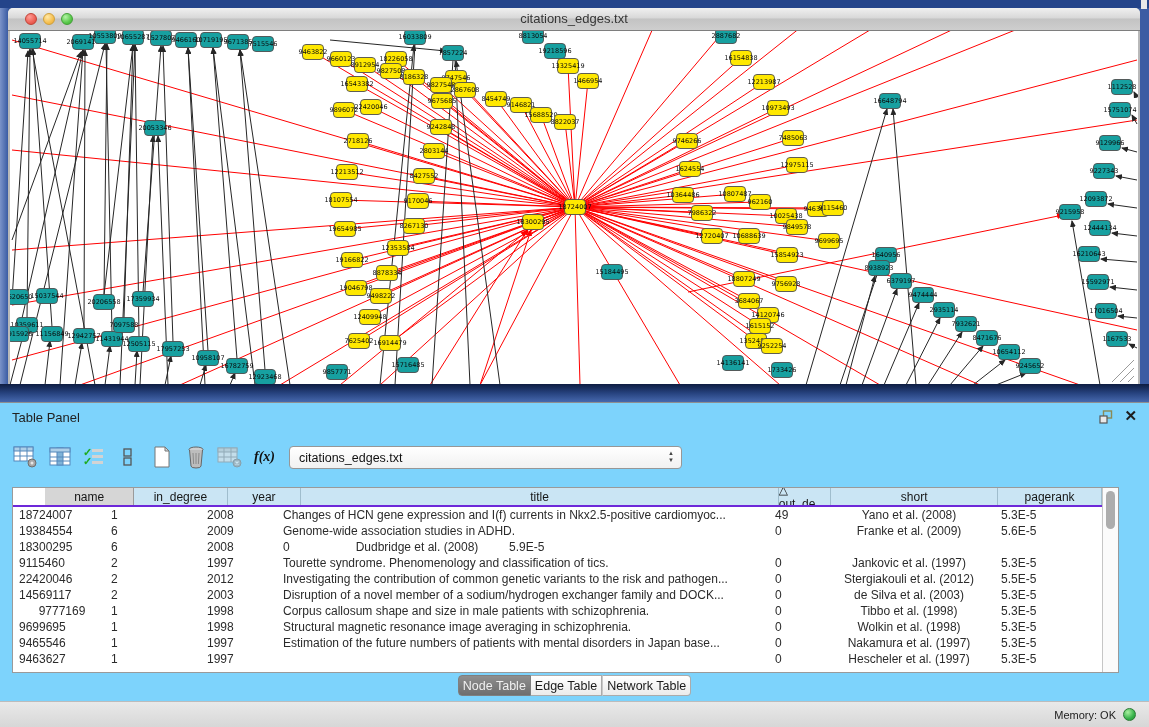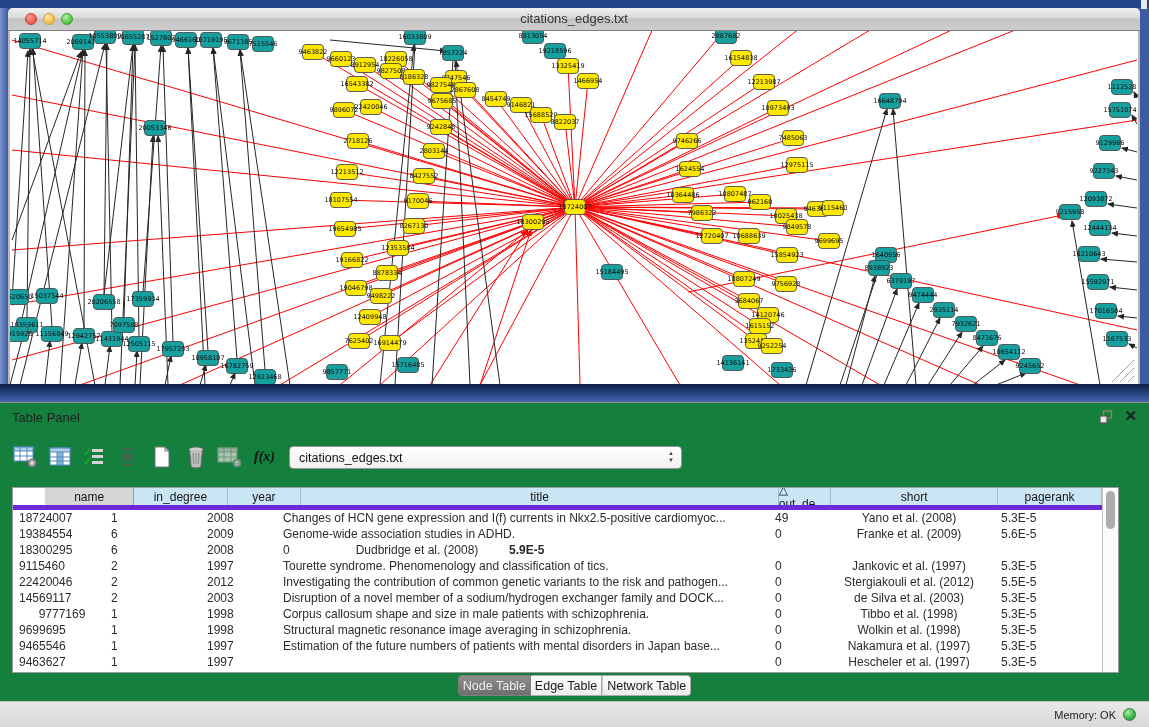--- a/index.html
+++ b/index.html
@@ -19,37 +19,37 @@
             background:linear-gradient(#f0f0f0,#d8d8d8 45%,#c3c3c3 50%,#cecece);
             border-bottom:1px solid #7e7e7e;}
   .tl-btn{position:absolute;top:5px;width:12px;height:12px;border-radius:50%;box-sizing:border-box;}
   .tl-red{left:17px;background:radial-gradient(circle at 35% 30%,#ff9d96,#ee6156 60%,#d8473c);border:1px solid #c04337;}
   .tl-yel{left:35px;background:radial-gradient(circle at 35% 30%,#ffe9a8,#f6bf4f 60%,#e3a93a);border:1px solid #cfa03c;}
   .tl-grn{left:53px;background:radial-gradient(circle at 35% 30%,#b4f3a6,#59c94b 60%,#3da832);border:1px solid #43a037;}
   .win-title{position:absolute;left:0;right:0;top:3px;text-align:center;font-size:13px;color:#353535;}
   .net-canvas{position:absolute;left:2px;right:2px;top:23px;bottom:0;background:#fff;overflow:hidden;}
   .net-canvas svg{display:block;width:100%;height:100%;}
   
-  .table-panel{position:absolute;left:0;top:402px;width:1149px;height:325px;background:#15803d;border-top:1px solid #8f8f8f;box-sizing:border-box;}
+  .table-panel{position:absolute;left:0;top:402px;width:1149px;height:325px;background:#7dd3fc;border-top:1px solid #8f8f8f;box-sizing:border-box;}
   .tp-header{position:absolute;left:0;top:0;right:0;height:27px;}
   .tp-title{position:absolute;left:12px;top:7px;font-size:13px;color:#222;}
   .tp-float{position:absolute;right:34px;top:7px;width:16px;height:14px;}
   .tp-close{position:absolute;right:12px;top:4px;font-size:15px;font-weight:bold;color:#1d1d1d;cursor:default;}
   .tp-toolbar{position:absolute;left:12px;top:36px;height:36px;display:flex;align-items:center;}
   .tb-icon{width:28px;height:26px;margin-right:6px;display:flex;align-items:center;justify-content:center;}
   .fx-icon{font-family:"Liberation Serif",serif;font-style:italic;font-weight:bold;font-size:14px;color:#111;margin:0 10px 0 4px;}
   .net-select{position:relative;width:393px;height:23px;border:1px solid #979797;border-radius:4px;
               background:linear-gradient(#ffffff,#f1f1f1);box-sizing:border-box;margin-left:4px;}
   .net-select .val{position:absolute;left:9px;top:4px;font-size:12.5px;color:#111;}
   .net-select .arrows{position:absolute;right:7px;top:3px;display:flex;flex-direction:column;line-height:7px;font-size:6px;color:#444;}
   
   .grid{position:absolute;left:12px;top:84px;width:1107px;height:186px;border:1px solid #9a9a9a;
         background:#fff;box-sizing:border-box;display:flex;}
   .grid-cols{width:1089px;}
-  .hdr-row{display:flex;height:17px;border-bottom:5px solid #6d28d9;padding-left:32px;}
+  .hdr-row{display:flex;height:17px;border-bottom:2px solid #6d28d9;padding-left:32px;}
   .hdr-cell{box-sizing:border-box;height:17px;background:#cae5f4;border-right:1px solid #9fbdcd;
             font-size:12px;color:#161616;display:flex;align-items:center;justify-content:center;overflow:hidden;}
   .hdr-cell.gray{background:#d6d6d6;border-right:1px solid #9a9a9a;}
   .t-row{display:flex;height:16px;}
   .t-cell{box-sizing:border-box;font-size:12px;color:#2b2b2b;white-space:nowrap;overflow:hidden;
           padding:1px 0 0 6px;}
   .t-cell.center{text-align:center;padding-left:0;}
   .vscroll{width:16px;border-left:1px solid #c6c6c6;background:#fbfbfb;position:relative;}
   .vthumb{position:absolute;left:3px;top:3px;width:9px;height:38px;border-radius:5px;background:#adadad;}
   
@@ -849,21 +849,21 @@
             <div class="t-cell" style="width: 54px;">0</div>
             <div class="t-cell center" style="width: 172px;">Franke et al. (2009)</div>
             <div class="t-cell" style="width: 107px;">5.6E-5</div>
           </div>
           <div class="t-row">
             <div class="t-cell" style="width: 92px;">18300295</div>
             <div class="t-cell" style="width: 96px;">6</div>
             <div class="t-cell" style="width: 76px;">2008</div>
             <div class="t-cell" style="width: 54px;">0</div>
             <div class="t-cell center" style="width: 172px;">Dudbridge et al. (2008)</div>
-            <div class="t-cell" style="width: 107px; font-weight: bold;">5.9E-5</div>
+            <div class="t-cell" style="width: 107px;">5.9E-5</div>
           </div>
           <div class="t-row">
             <div class="t-cell" style="width: 92px;">9115460</div>
             <div class="t-cell" style="width: 96px;">2</div>
             <div class="t-cell" style="width: 76px;">1997</div>
             <div class="t-cell" style="width: 492px;">Tourette syndrome. Phenomenology and classification of tics.</div>
             <div class="t-cell" style="width: 54px;">0</div>
             <div class="t-cell center" style="width: 172px;">Jankovic et al. (1997)</div>
             <div class="t-cell" style="width: 107px;">5.3E-5</div>
           </div>

